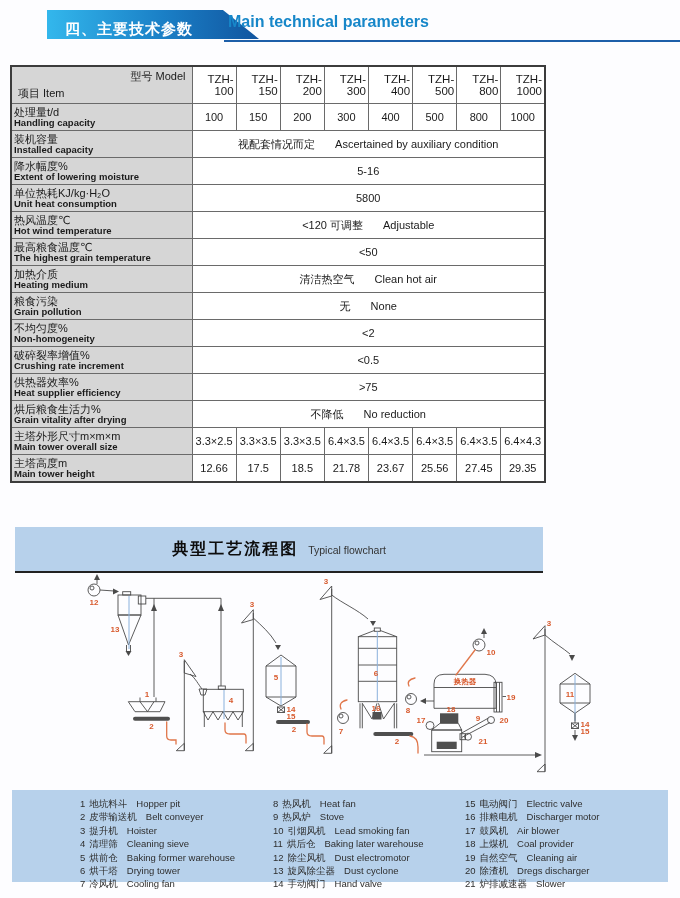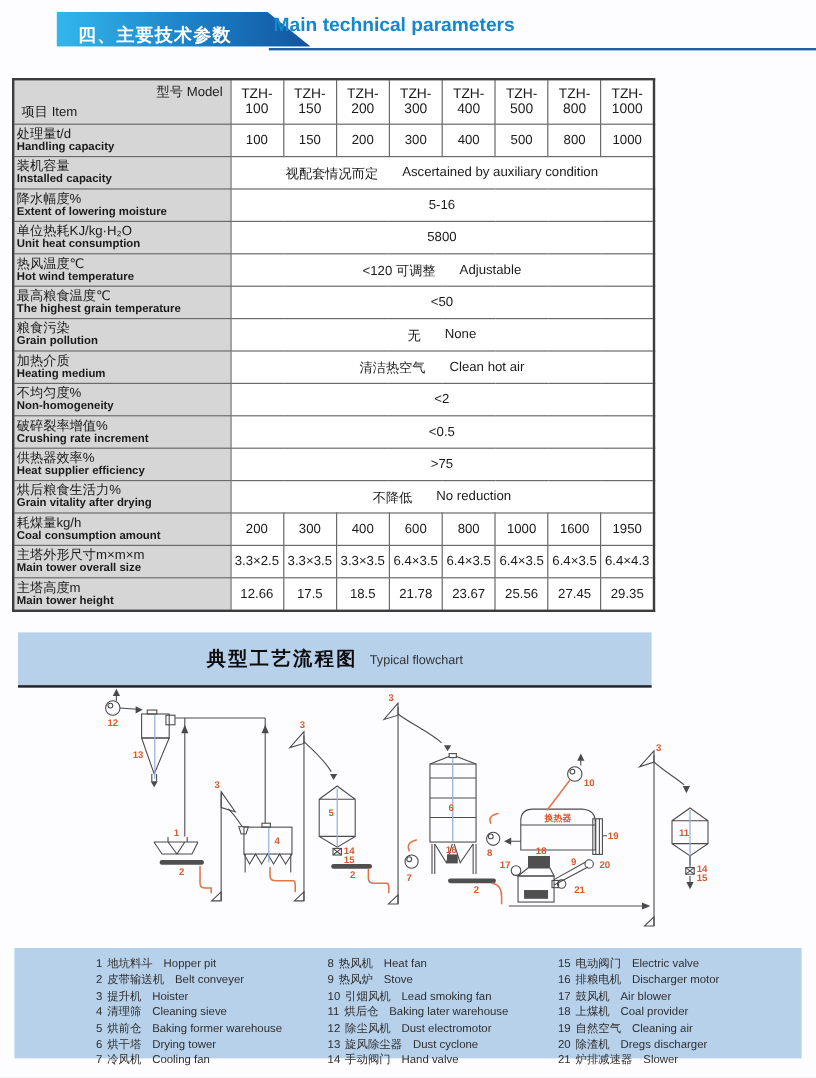--- a/index.html
+++ b/index.html
@@ -19,21 +19,21 @@
   table.params{position:absolute;left:10px;top:65px;width:536px;border-collapse:collapse;
                table-layout:fixed;border:2px solid #3c3c3c;padding-left:40px;}
   table.params td{border:1px solid #6a6a6a;padding:0 2px;color:#1a1a1a;}
   td.lab{background:#d6d6d6;text-align:left;line-height:1.12;}
   td.lab .cn{font-size:11px;}
   td.lab .en{font-size:9.5px;font-weight:bold;}
   td.corner{background:#d6d6d6;height:36px;vertical-align:middle;}
   .corner-model{text-align:right;font-size:11px;padding-right:4px;}
   .corner-item{text-align:left;font-size:11px;padding-left:4px;padding-top:2px;}
   td.v{height:26px;text-align:center;font-size:11px;background:#fff;}
-  td.model{height:36px;text-align:center;font-size:11.5px;background:#fff;}
+  td.model{height:36px;text-align:right;font-size:11.5px;background:#fff;}
   td.spanv{height:26px;background:#fff;}
   .span-wrap{display:flex;justify-content:center;align-items:center;gap:20px;font-size:11px;}
 
   
   .fc-band{position:absolute;left:15px;top:527px;width:528px;height:44px;background:#b7d1eb;
            border-bottom:2px solid #222;display:flex;align-items:center;justify-content:center;}
   .fc-band .cn{font-size:16px;font-weight:bold;color:#0d0d0d;letter-spacing:2px;}
   .fc-band .en{font-size:10.5px;color:#333;margin-left:10px;margin-top:2px;}
 
   svg.diagram{position:absolute;left:10px;top:573px;}
@@ -153,44 +153,44 @@
         <div class="en">The highest grain temperature</div>
           </td>
       <td class="spanv" colspan="8">
         <div class="span-wrap">
               <span>&lt;50</span>
             </div>
           </td>
     </tr>
     <tr>
       <td class="lab">
+        <div class="cn">加热介质</div>
+        <div class="en">Heating medium</div>
+          </td>
+      <td class="spanv" colspan="8">
+        <div class="span-wrap">
+              <span>清洁热空气</span>
+              <span>Clean hot air</span>
+            </div>
+          </td>
+    </tr>
+    <tr>
+      <td class="lab">
         <div class="cn">粮食污染</div>
         <div class="en">Grain pollution</div>
           </td>
       <td class="spanv" colspan="8">
         <div class="span-wrap">
               <span>无</span>
               <span>None</span>
             </div>
           </td>
     </tr>
     <tr>
       <td class="lab">
-        <div class="cn">加热介质</div>
-        <div class="en">Heating medium</div>
-          </td>
-      <td class="spanv" colspan="8">
-        <div class="span-wrap">
-              <span>清洁热空气</span>
-              <span>Clean hot air</span>
-            </div>
-          </td>
-    </tr>
-    <tr>
-      <td class="lab">
         <div class="cn">不均匀度%</div>
         <div class="en">Non-homogeneity</div>
           </td>
       <td class="spanv" colspan="8">
         <div class="span-wrap">
               <span>&lt;2</span>
             </div>
           </td>
     </tr>
     <tr>
@@ -219,34 +219,20 @@
       <td class="lab">
         <div class="cn">烘后粮食生活力%</div>
         <div class="en">Grain vitality after drying</div>
           </td>
       <td class="spanv" colspan="8">
         <div class="span-wrap">
               <span>不降低</span>
               <span>No reduction</span>
             </div>
           </td>
-    </tr>
-    <tr>
-      <td class="lab">
-        <div class="cn">耗煤量kg/h</div>
-        <div class="en">Coal consumption amount</div>
-          </td>
-      <td class="v">200</td>
-      <td class="v">300</td>
-      <td class="v">400</td>
-      <td class="v">600</td>
-      <td class="v">800</td>
-      <td class="v">1000</td>
-      <td class="v">1600</td>
-      <td class="v">1950</td>
     </tr>
     <tr>
       <td class="lab">
         <div class="cn">主塔外形尺寸m×m×m</div>
         <div class="en">Main tower overall size</div>
           </td>
       <td class="v">3.3×2.5</td>
       <td class="v">3.3×3.5</td>
       <td class="v">3.3×3.5</td>
       <td class="v">6.4×3.5</td>

